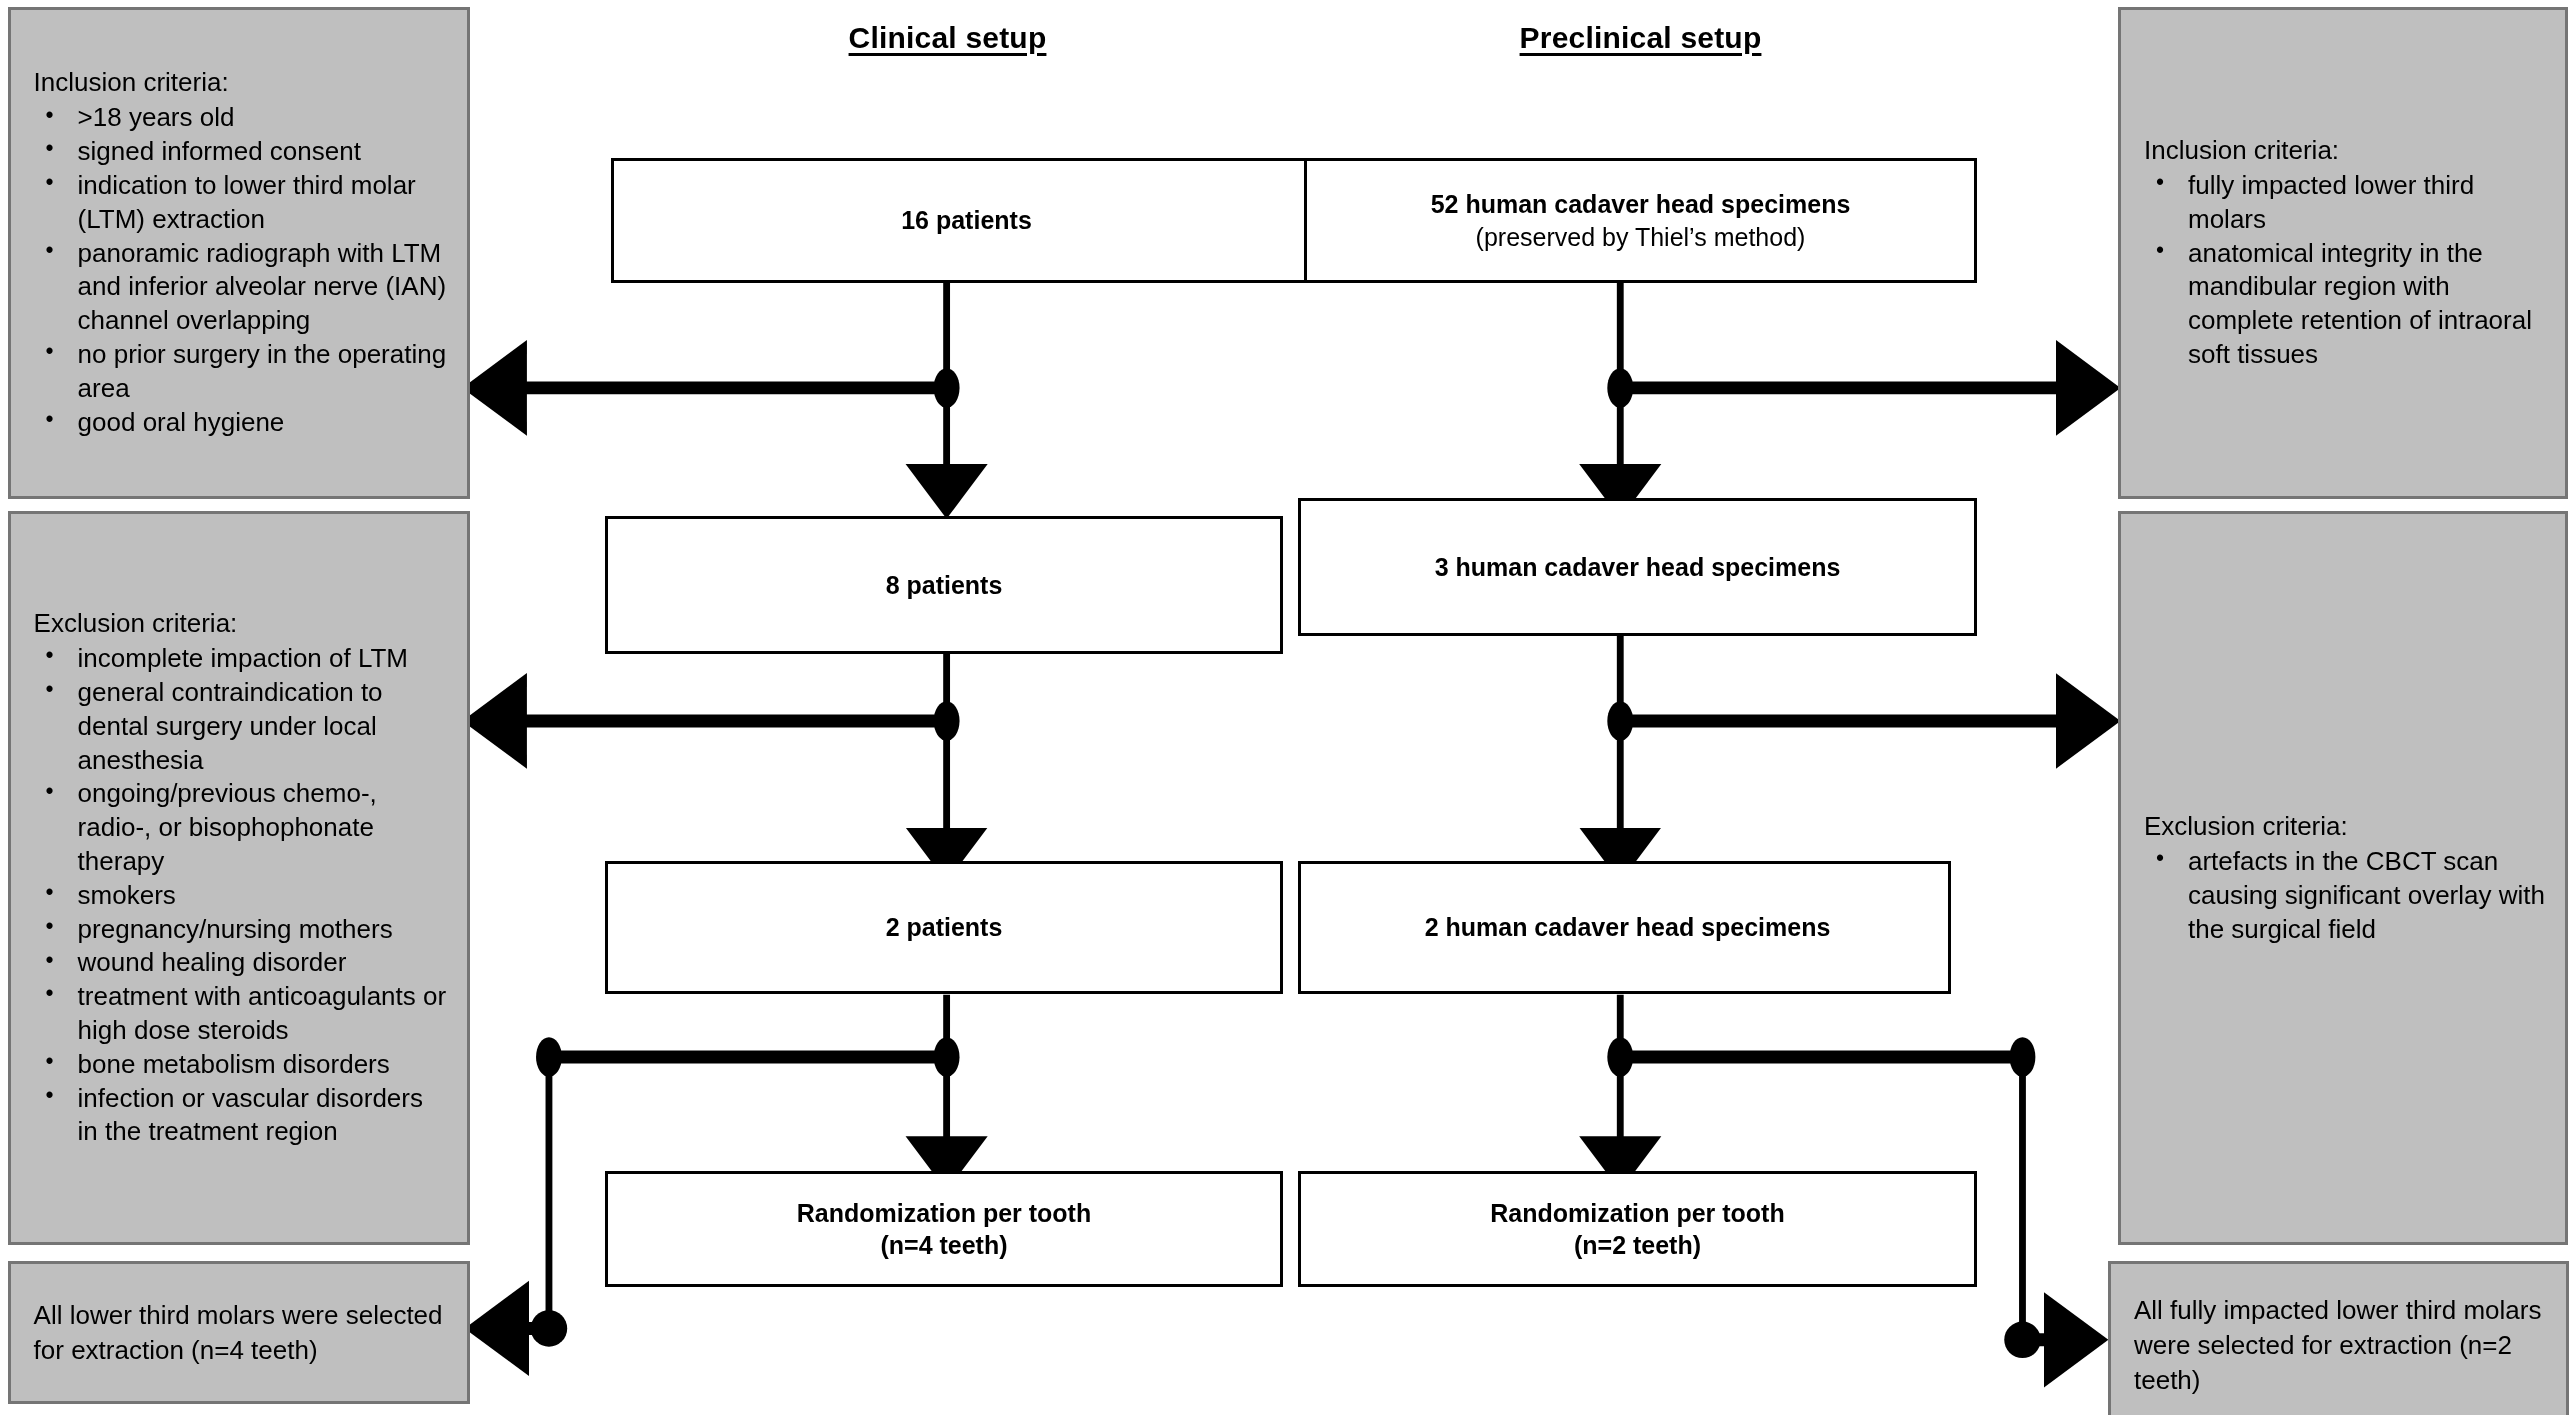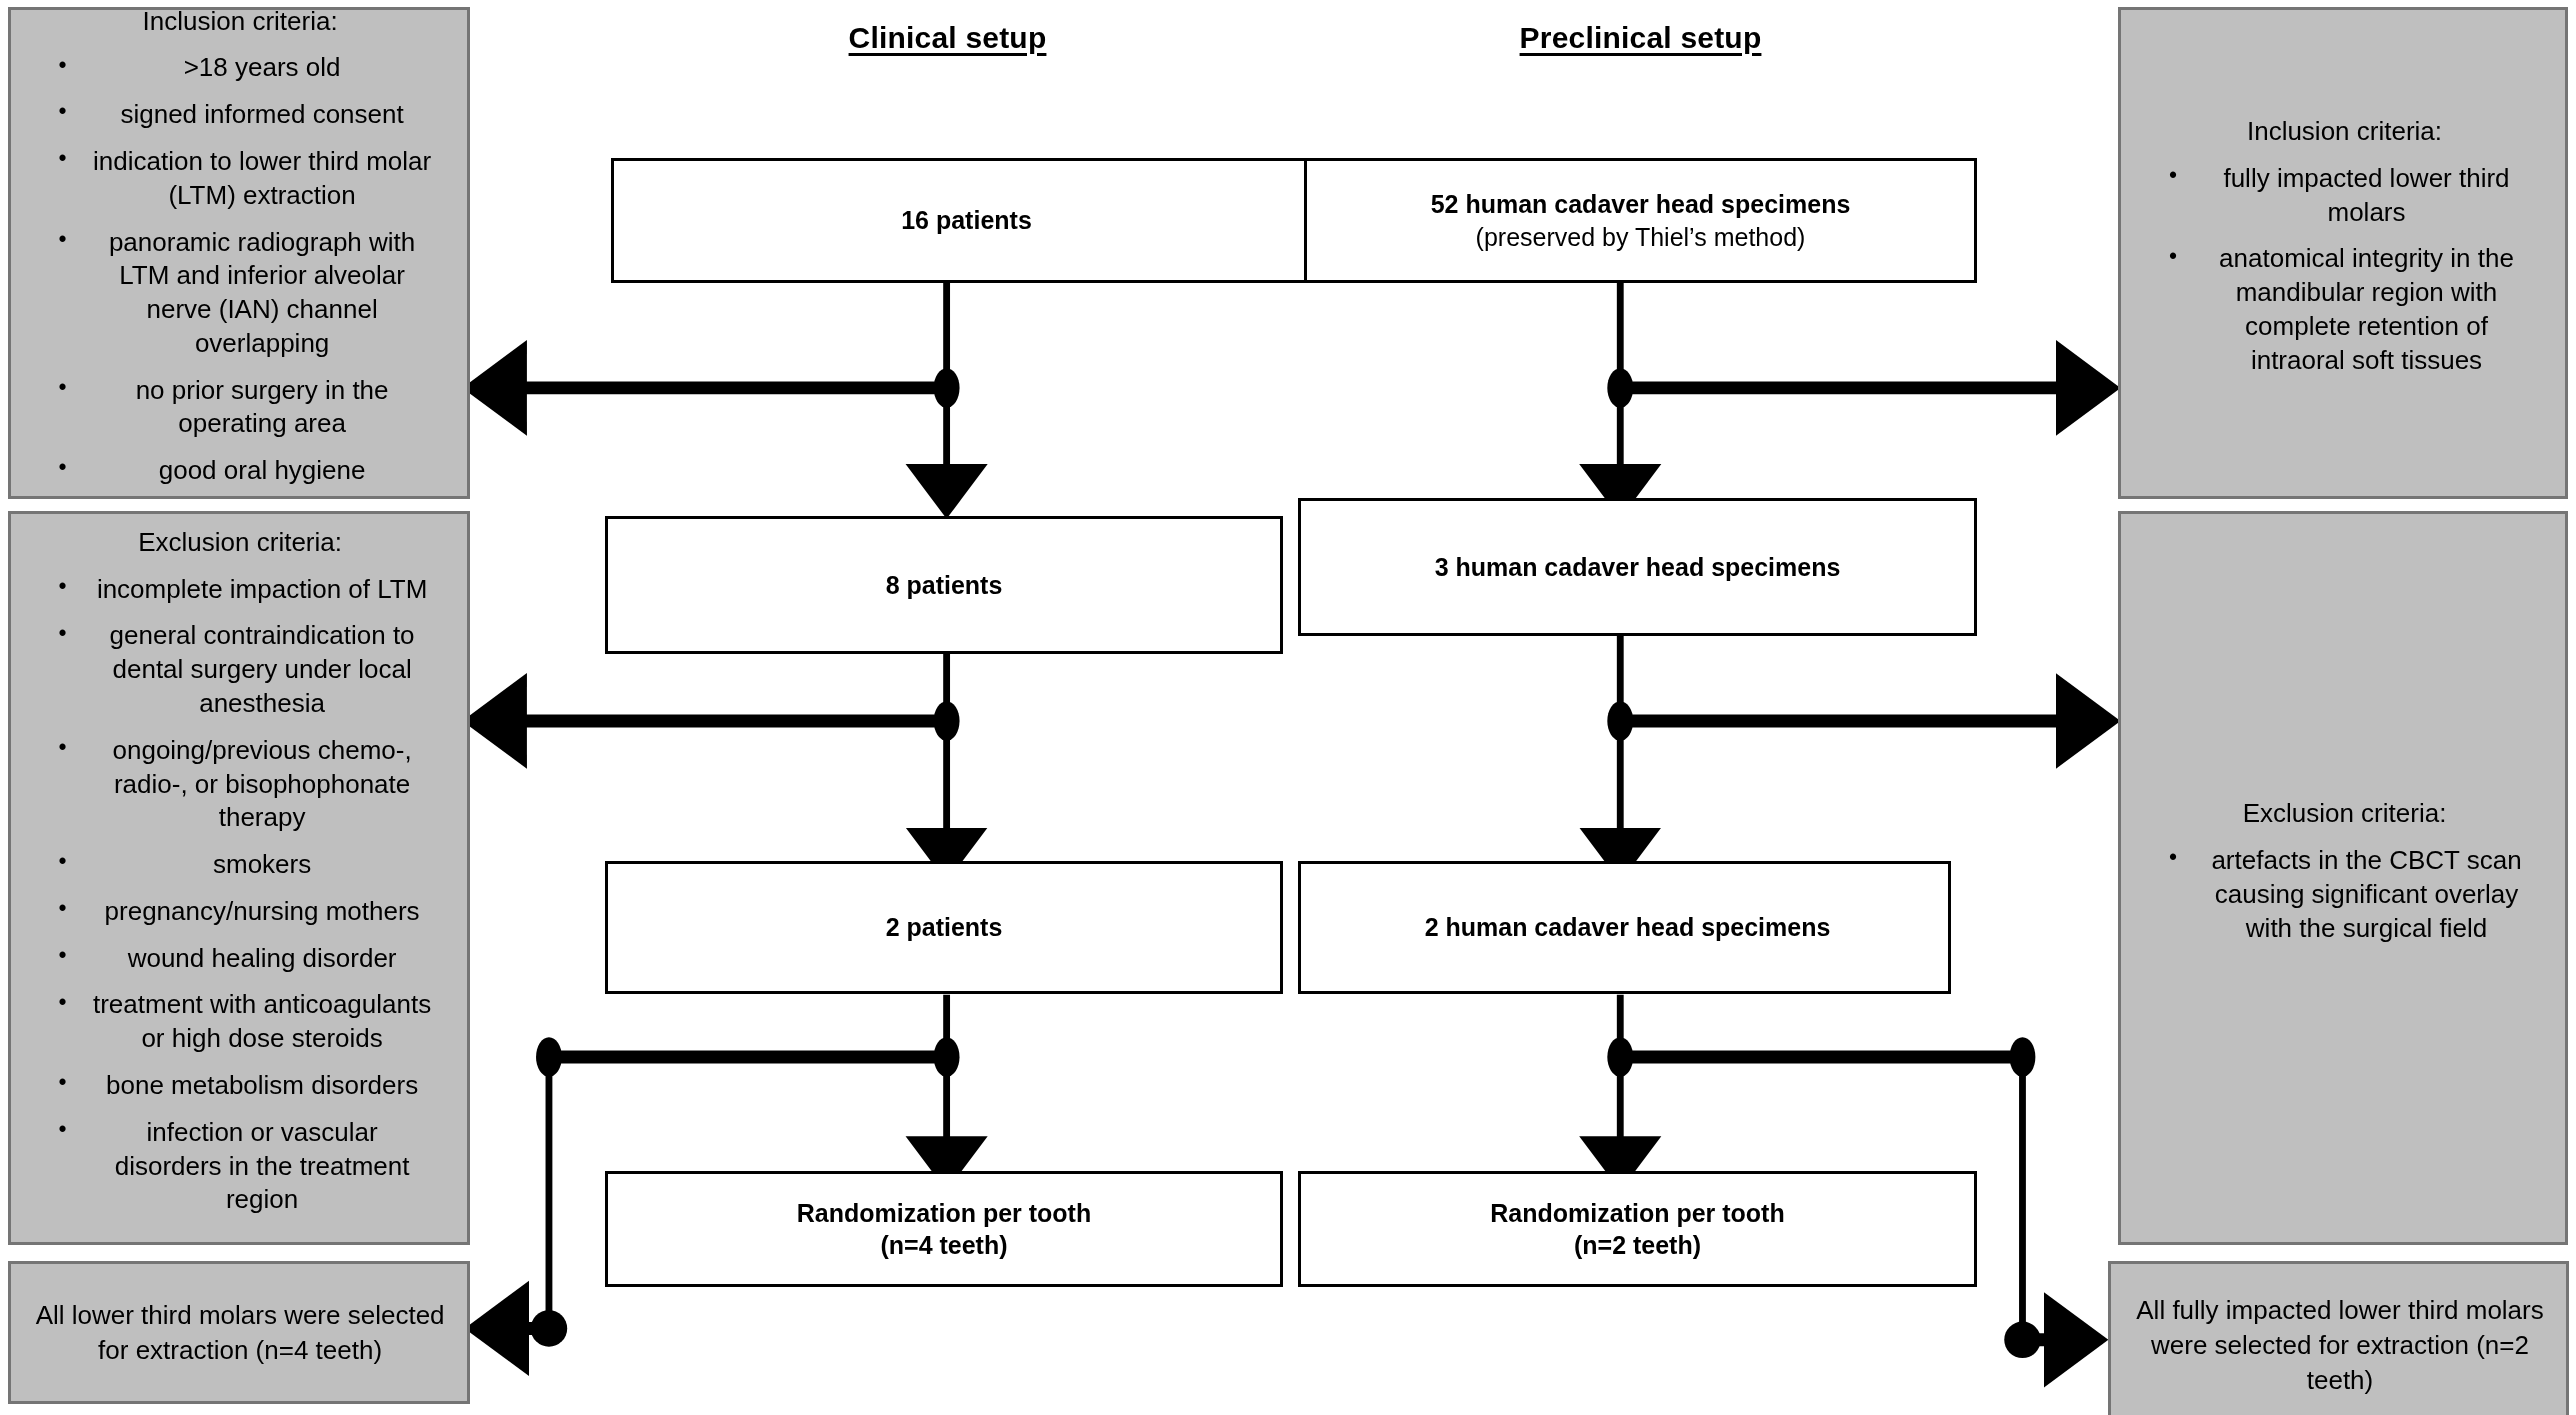--- a/index.html
+++ b/index.html
@@ -10,31 +10,30 @@
 
   
   .grey-box{
     position:absolute;
     background:#bfbfbf;
     border:3.8px solid #757575;
     box-sizing:border-box;
     display:flex;
     flex-direction:column;
     justify-content:center;
-    text-align:center;
   }
   .grey-box .inner{padding:0 20px;}
   .gb-title{font-size:26px;line-height:1.30;margin:0 0 1.5px 3px;}
   ul.crit{list-style:none;margin:0;padding:0;}
   ul.crit li{
     position:relative;
     font-size:26px;
     line-height:1.30;
     padding-left:47px;
-    margin:13px;
+    margin:0;
   }
   ul.crit li::before{
     content:"\2022";
     position:absolute;
     left:15px;
     top:-0.8px;
     font-size:23px;
   }
   .plain-txt{font-size:26px;line-height:1.34;margin:0 0 0 3px;}
 

